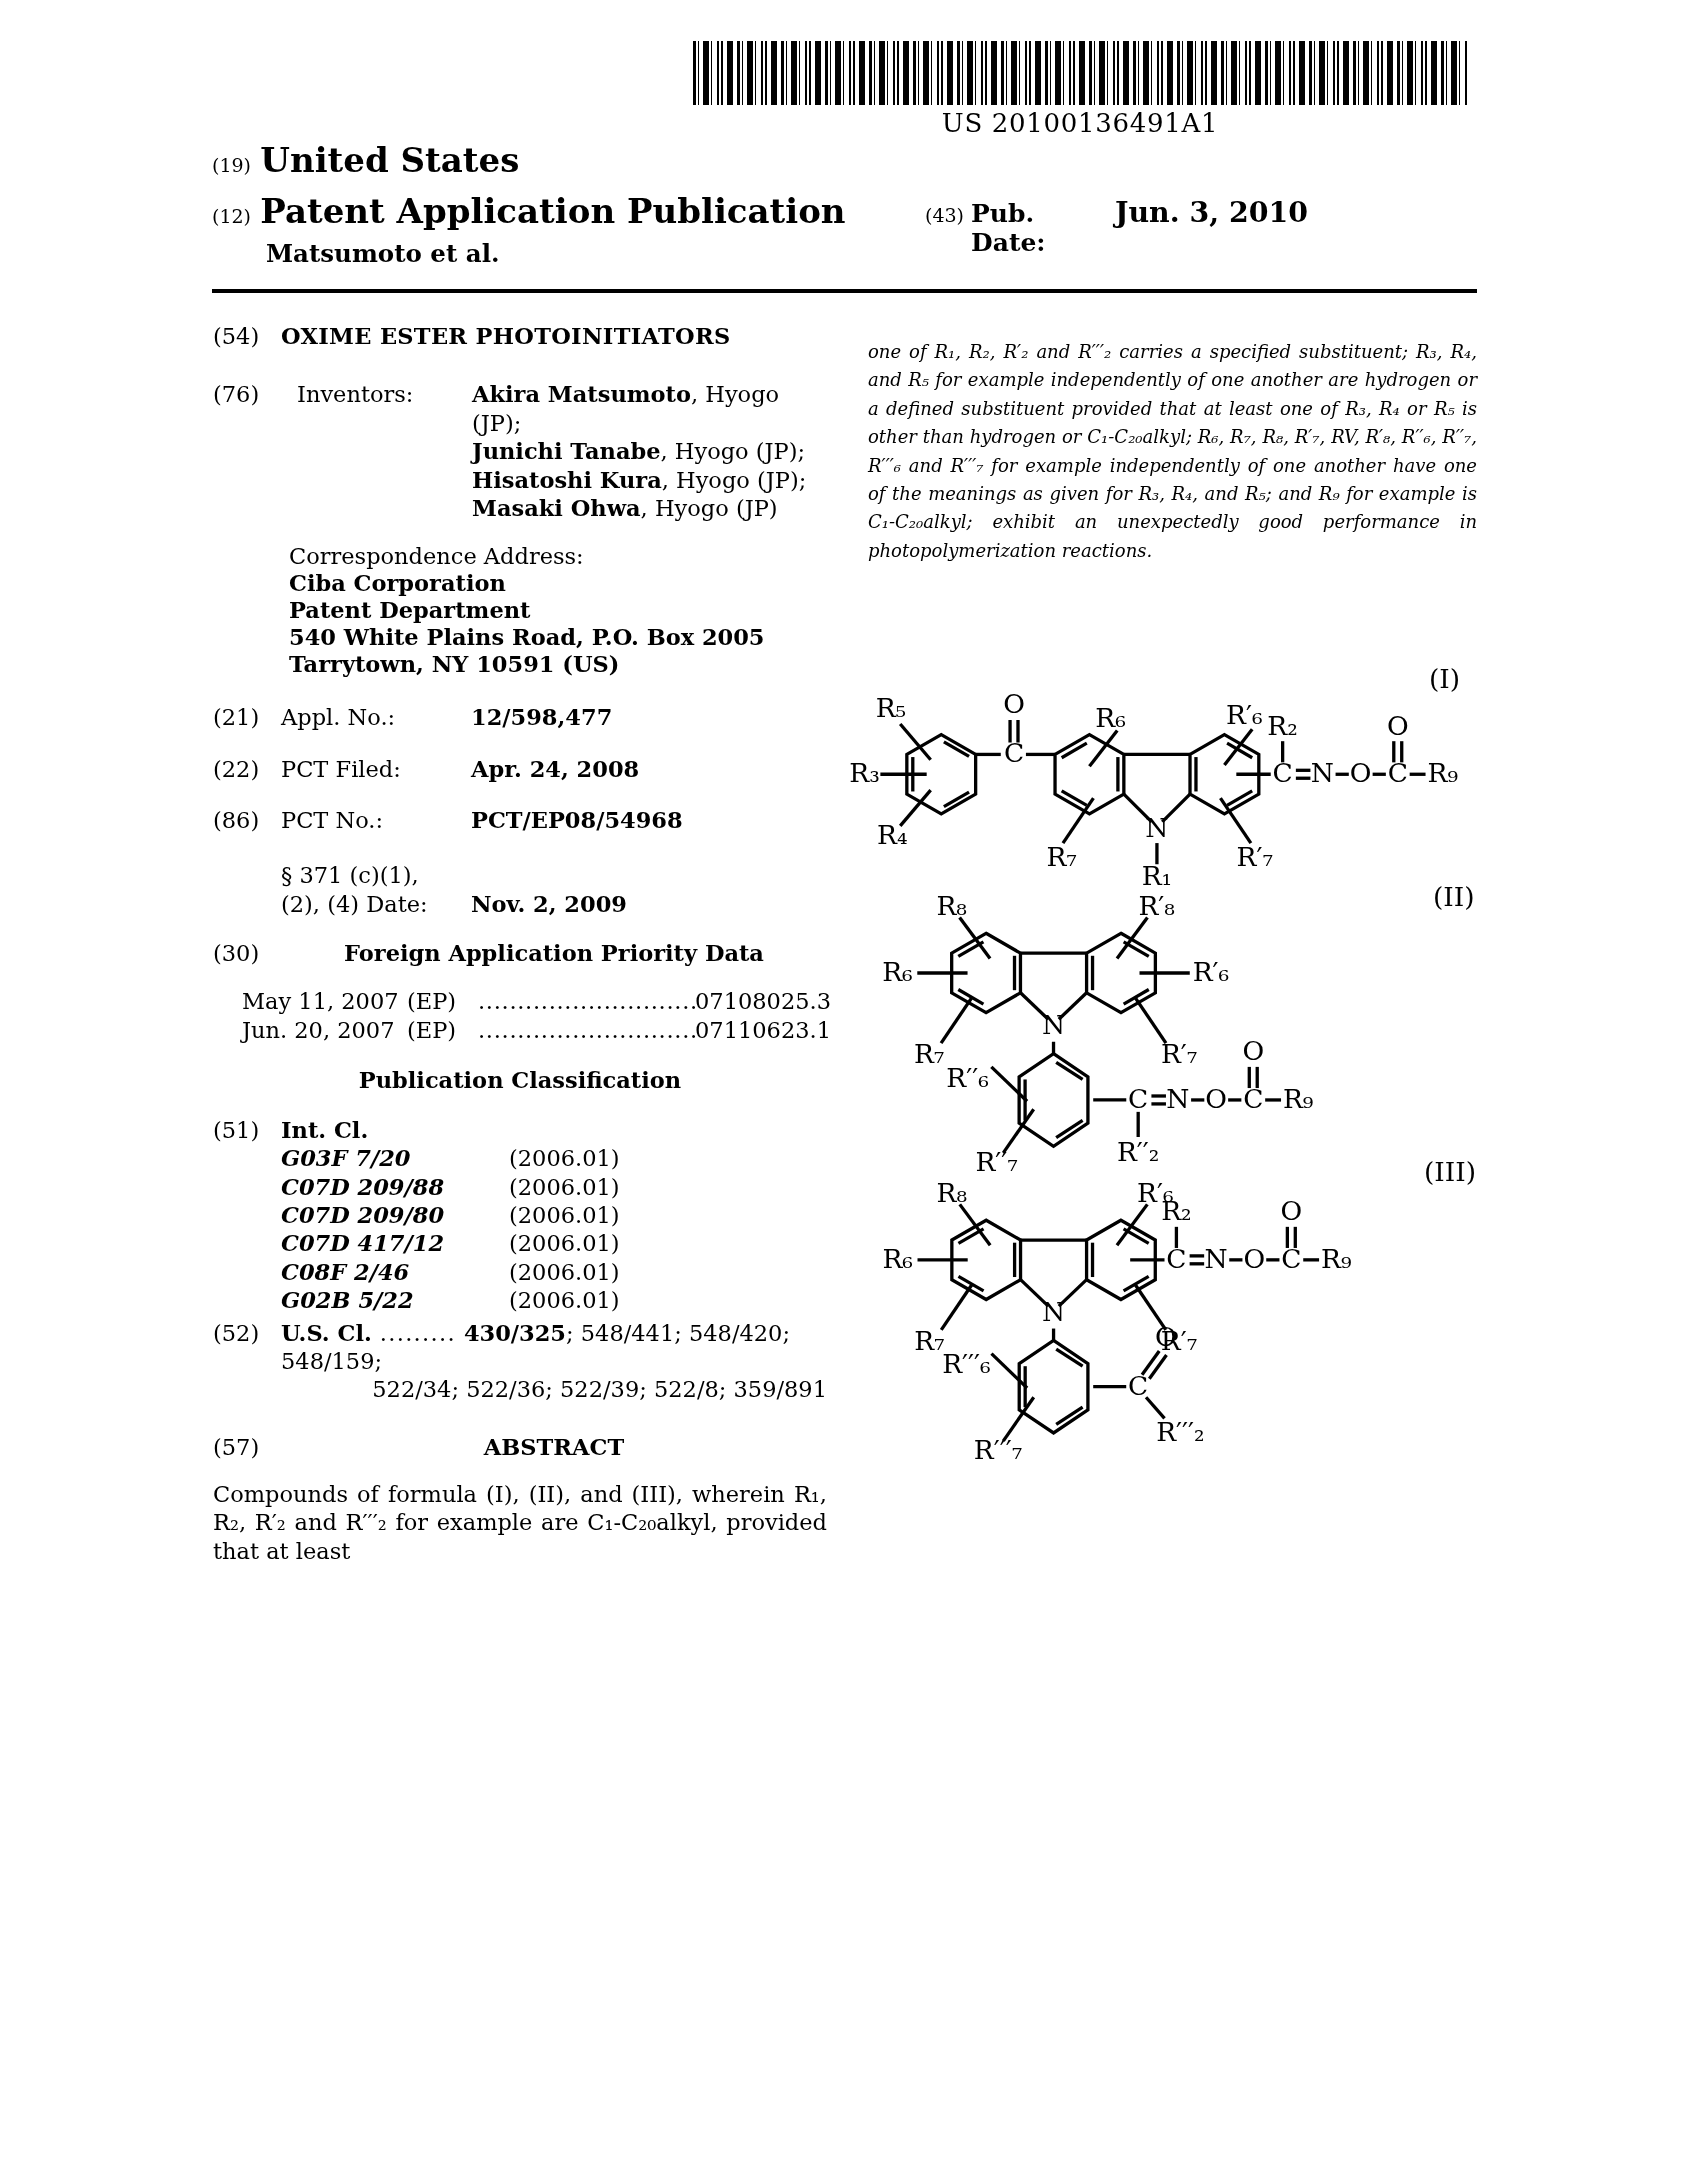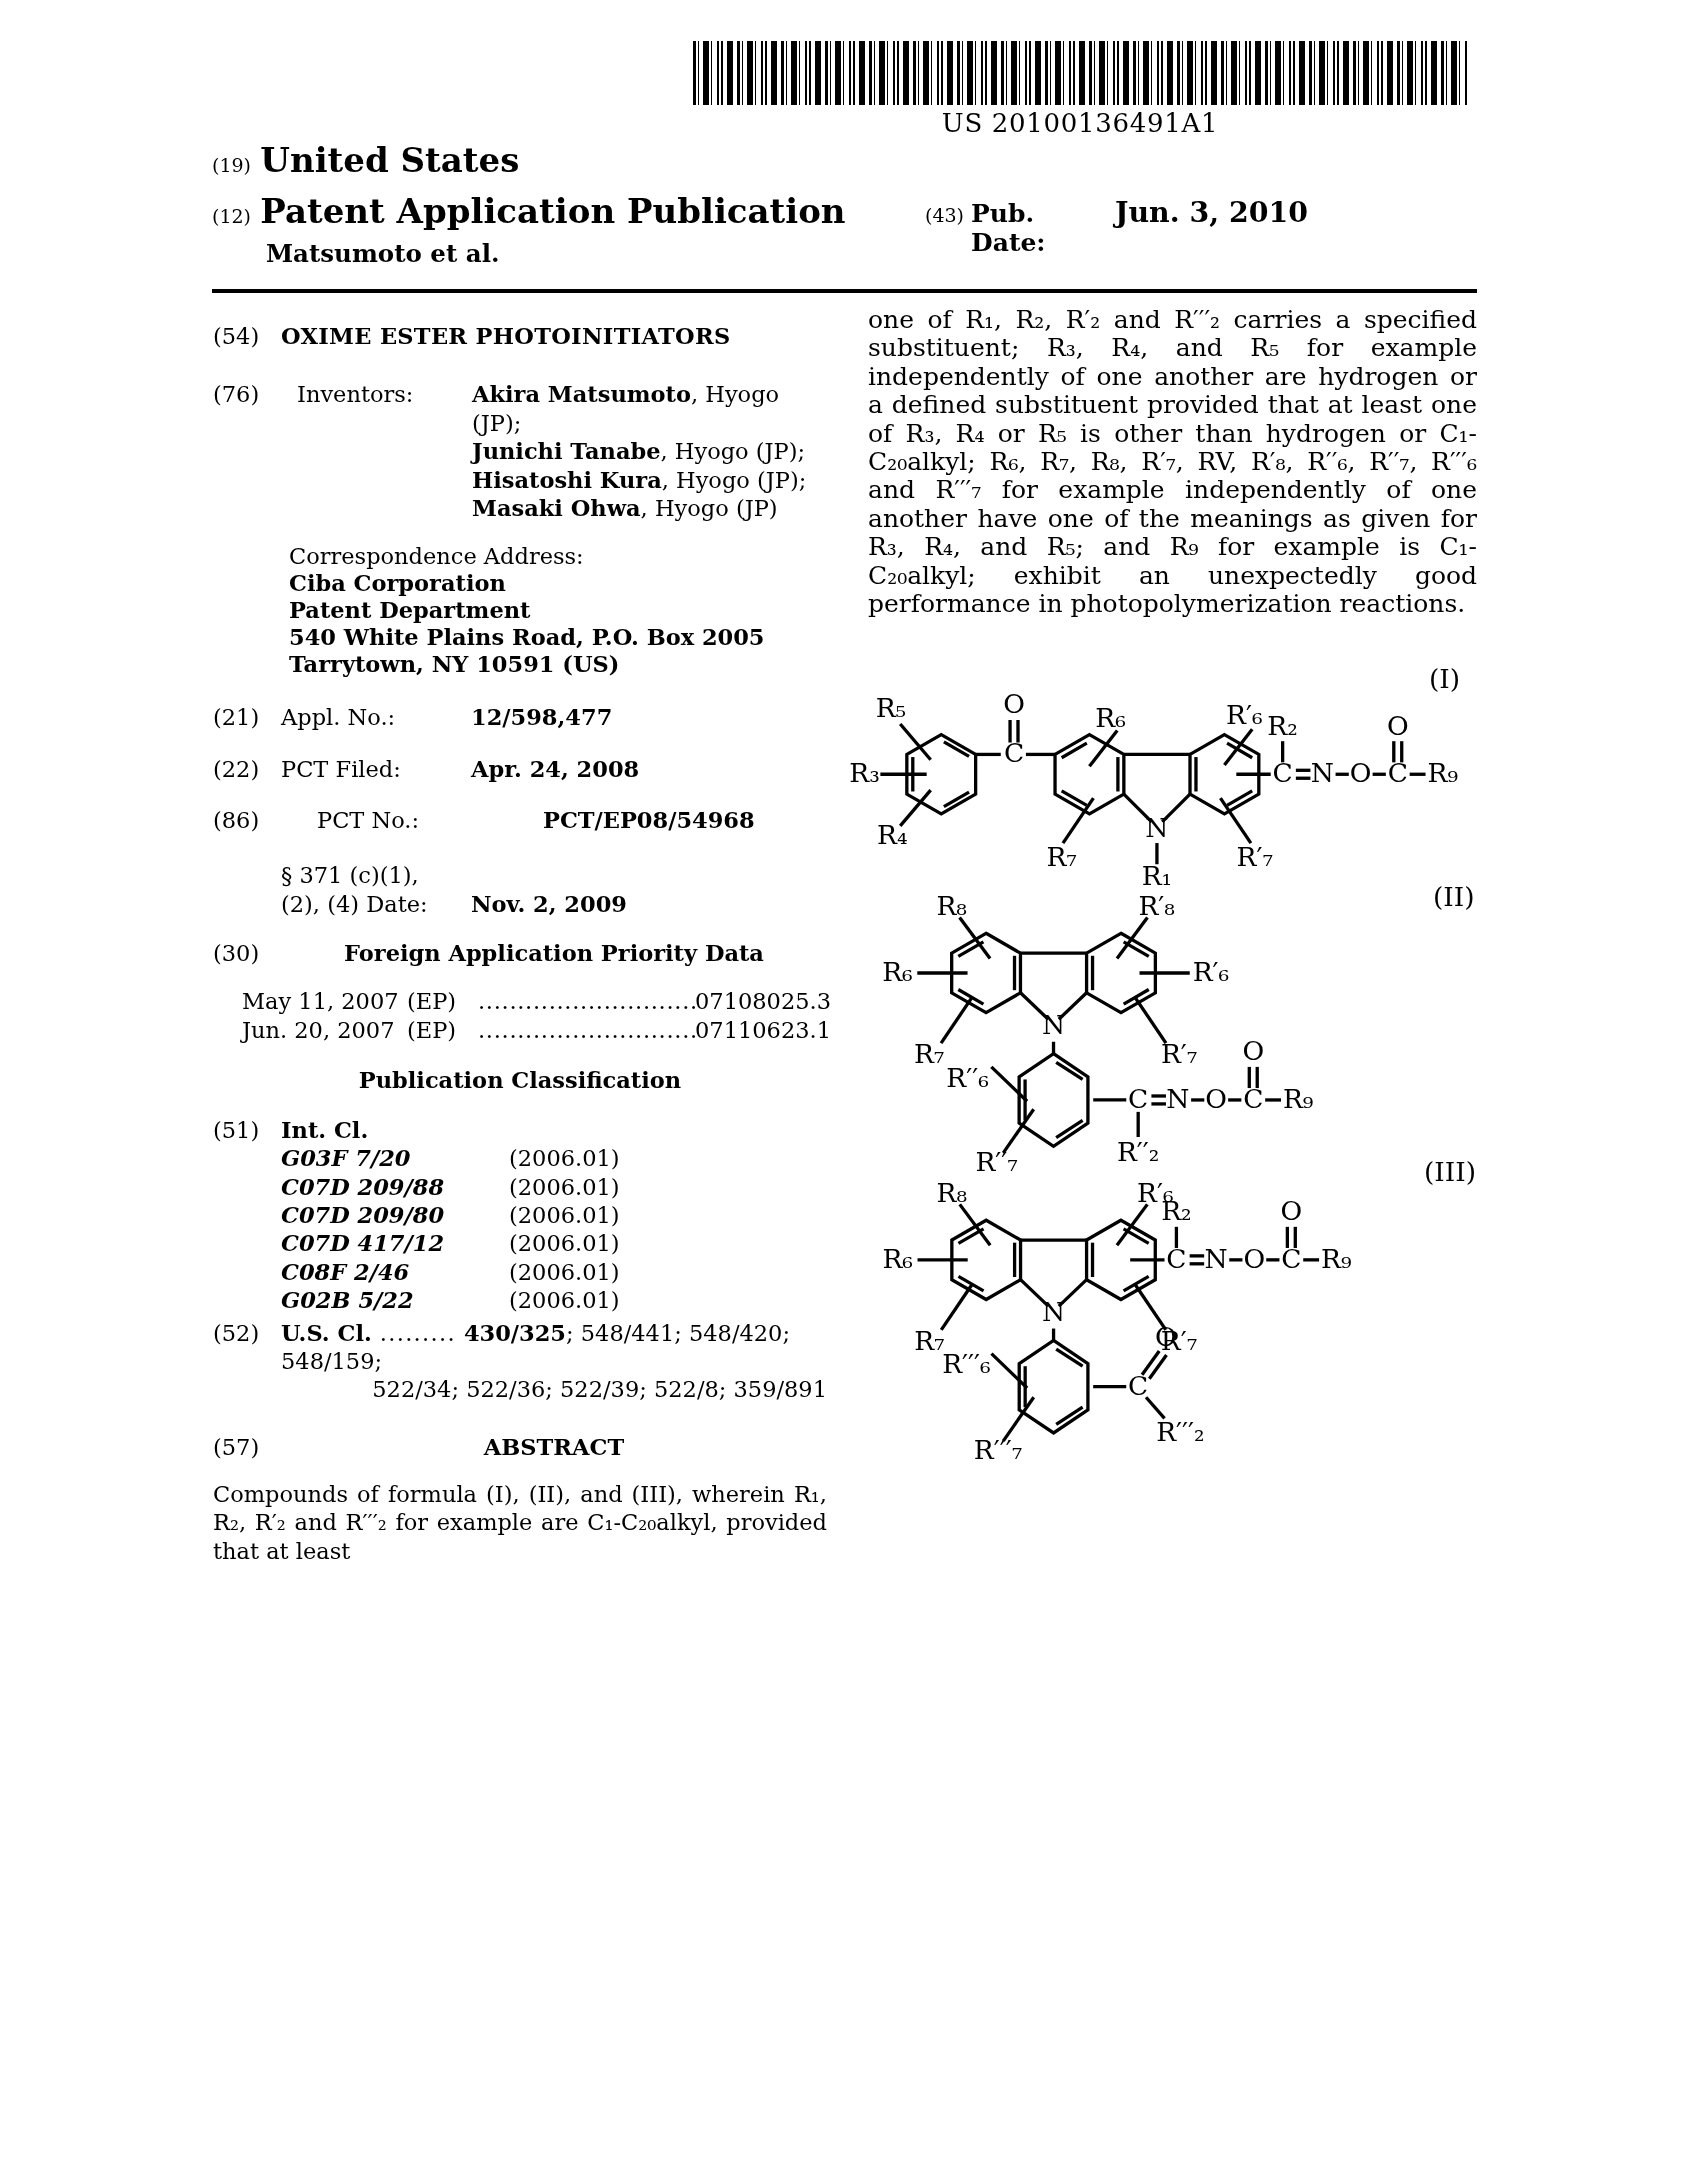--- a/index.html
+++ b/index.html
@@ -43,41 +43,41 @@
   .lab240 { width:159px; flex:none; }
   .lab287 { width:190px; flex:none; }
   .b { font-weight:bold; }
   .ctr { text-align:center; font-weight:bold; flex:1; }
   #title-row { margin-bottom:30px; }
   #title-row .b { letter-spacing:0.3px; }
   #inv-row { margin-bottom:21px;gap:16px; }
   #corr { margin-left:76px; line-height:27px; margin-bottom:25px; }
   #appl-row { margin-bottom:23px; }
   #pctf-row { margin-bottom:23px; }
-  #pctn-row { margin-bottom:26.5px;gap:36px; }
+  #pctn-row { margin-bottom:26.5px; }
   #s371 { margin-left:68px; margin-bottom:21px; }
   #row30 { margin-bottom:20px; }
   .prow { display:flex; line-height:29px; }
   .pdate { width:165px; flex:none; padding-left:29px; }
   .poff { width:71px; flex:none; }
   .pdots { flex:1; overflow:hidden; white-space:nowrap; letter-spacing:0.7px; }
   .pnum { width:132px; flex:none; text-align:right; }
   #priority { margin-bottom:21px; }
   #pubclass { text-align:center; font-weight:bold; margin-bottom:21px; }
   #intcl { margin-left:68px; margin-bottom:4px; }
   .icrow { display:flex; }
   .iccode { width:228px; flex:none; font-weight:bold; font-style:italic; }
   #row52 { margin-bottom:29px; }
   .dots-sm { letter-spacing:1.3px; padding:0 8px; }
   #uscl2 { text-align:right; }
   #row57 { margin-bottom:18.5px; }
   #abs-left { text-align:justify; }
   
-  #abs-right { position:absolute; left:868px; top:306px; width:609px;
-    font-size:25px; line-height:28.4px; text-align:justify; }
+  #abs-right { position:absolute; left:868px; top:338px; width:609px;
+    font-size:18px; line-height:28.4px; text-align:justify;font-style:italic; }
   .flabel { position:absolute; font-size:26.5px; }
   
   svg.chem { position:absolute; overflow:visible; }
   svg.chem line, svg.chem polygon { stroke:#000; stroke-width:5; fill:none; }
   svg.chem text { font-family:"DejaVu Serif","Liberation Serif",serif; font-size:40px; fill:#000;
     text-anchor:middle; }
 </style>
 </head>
 <body>
 

